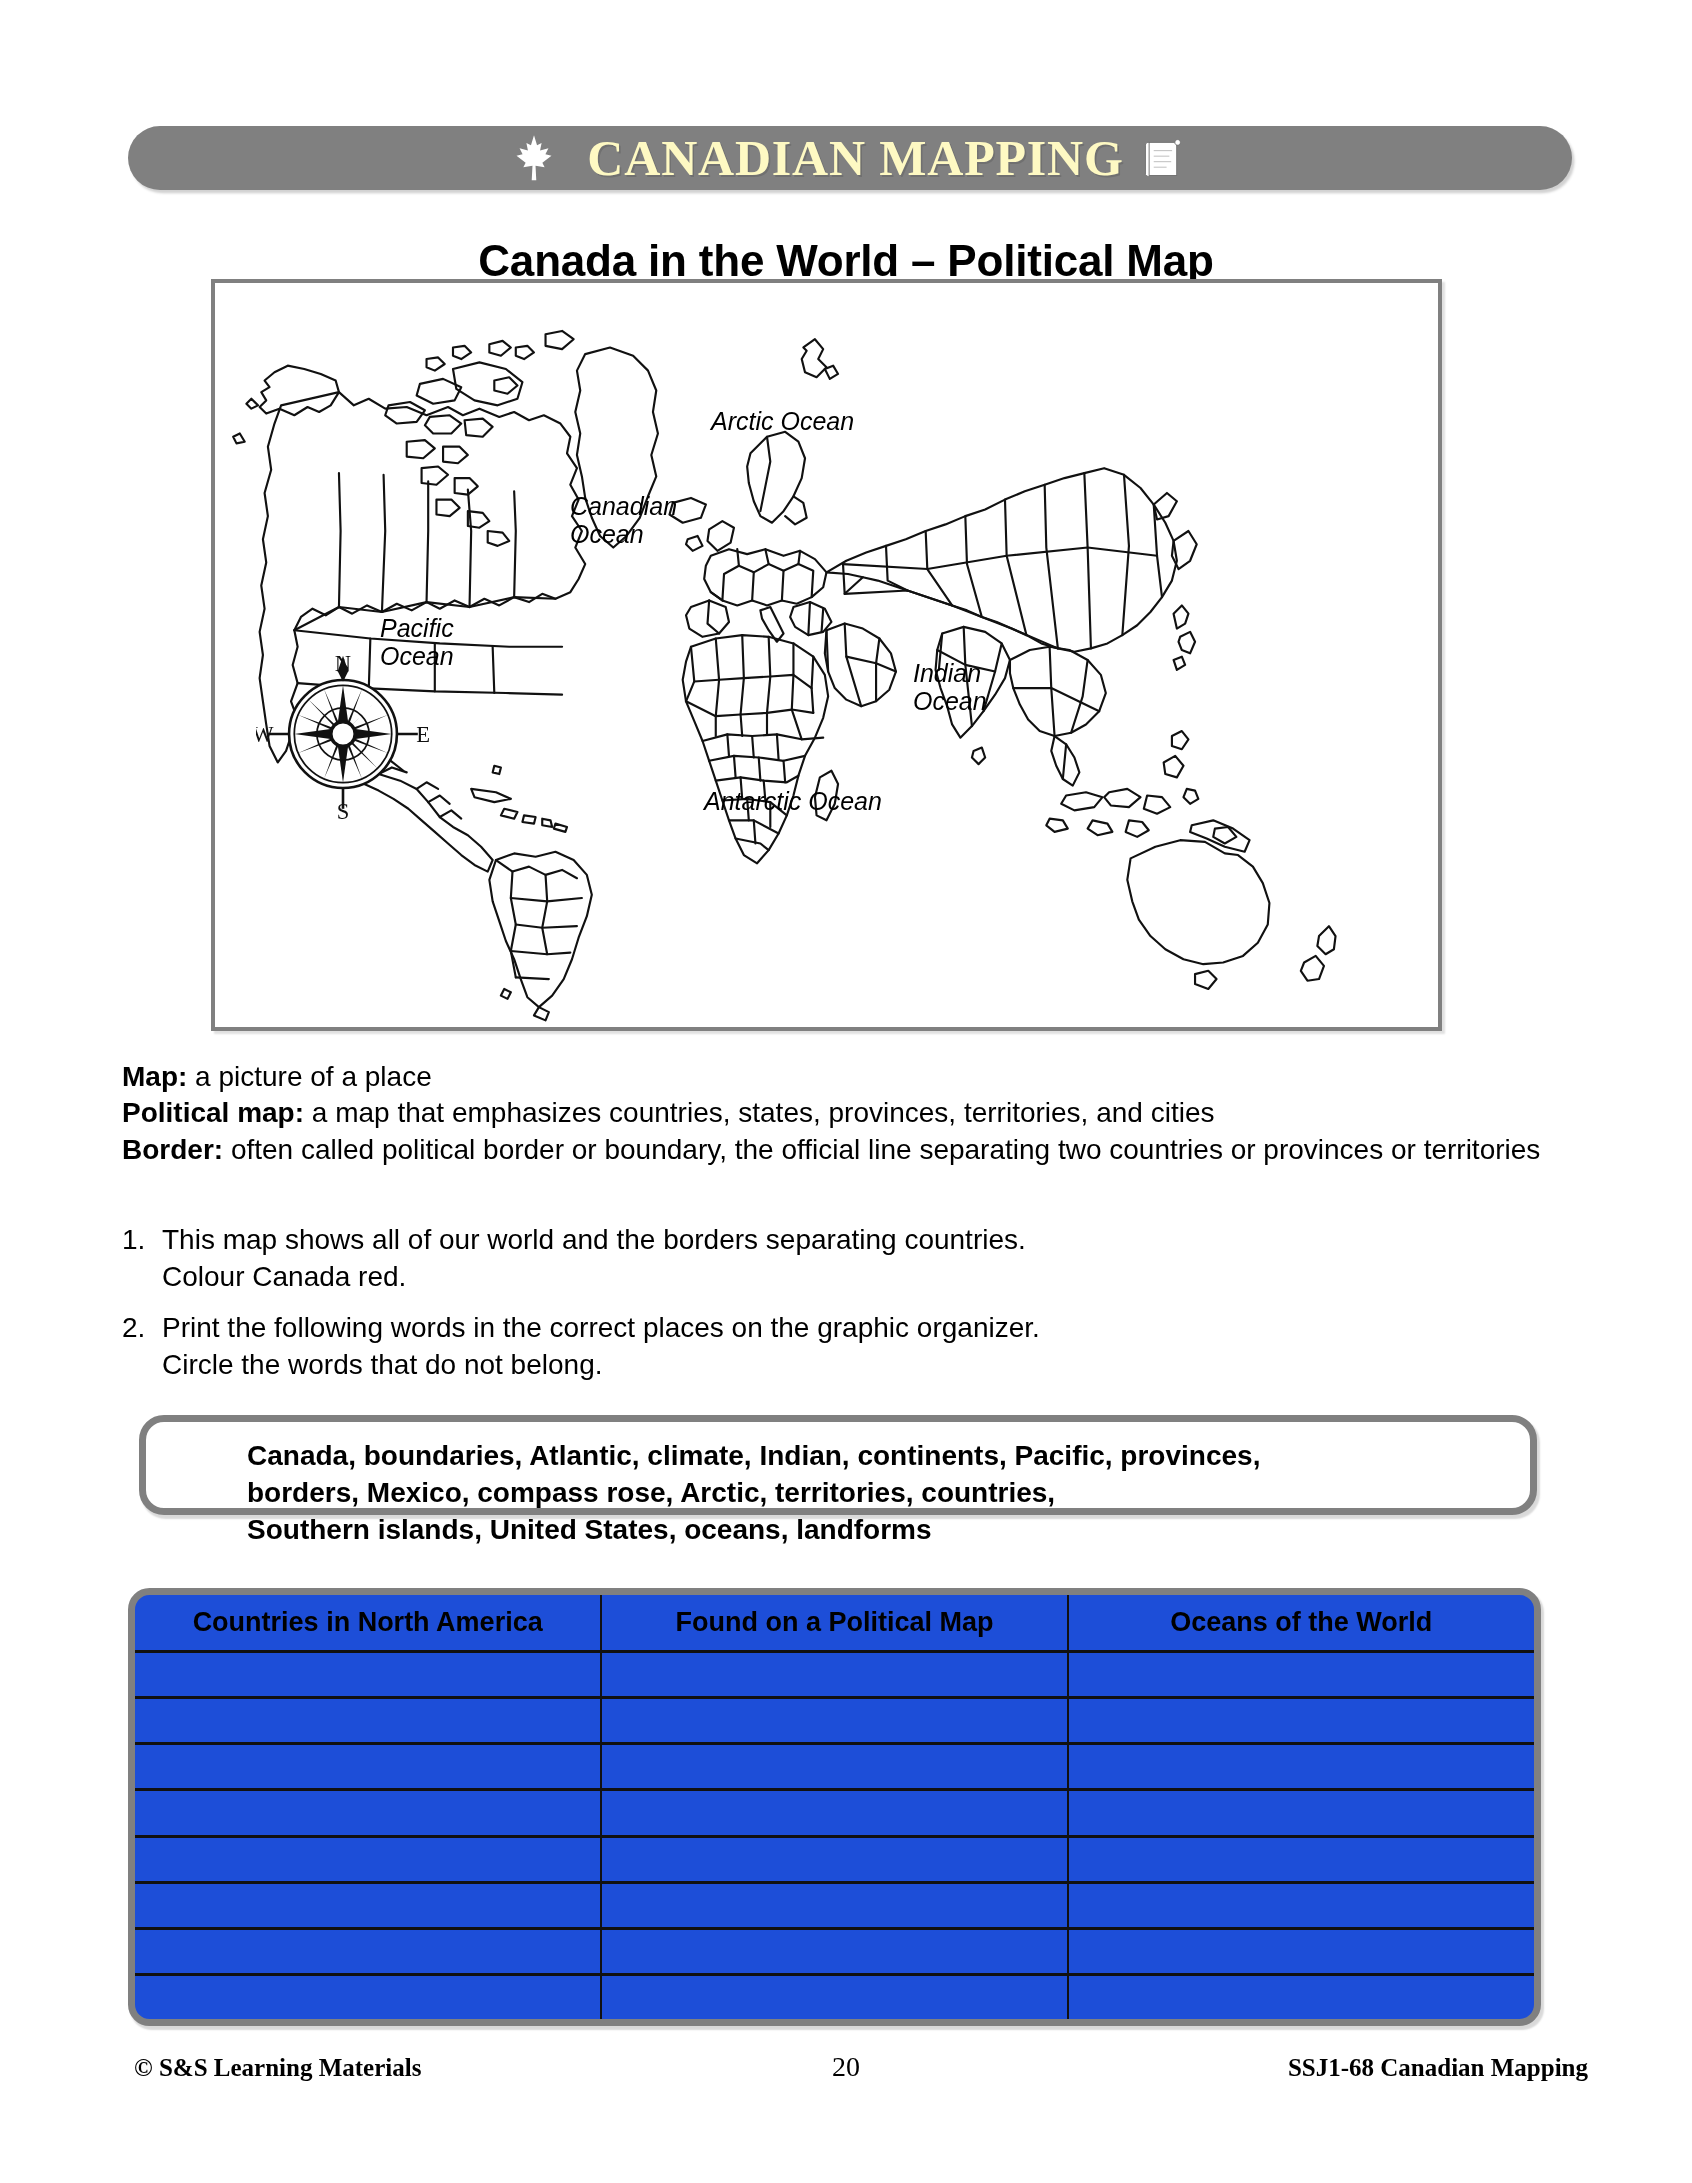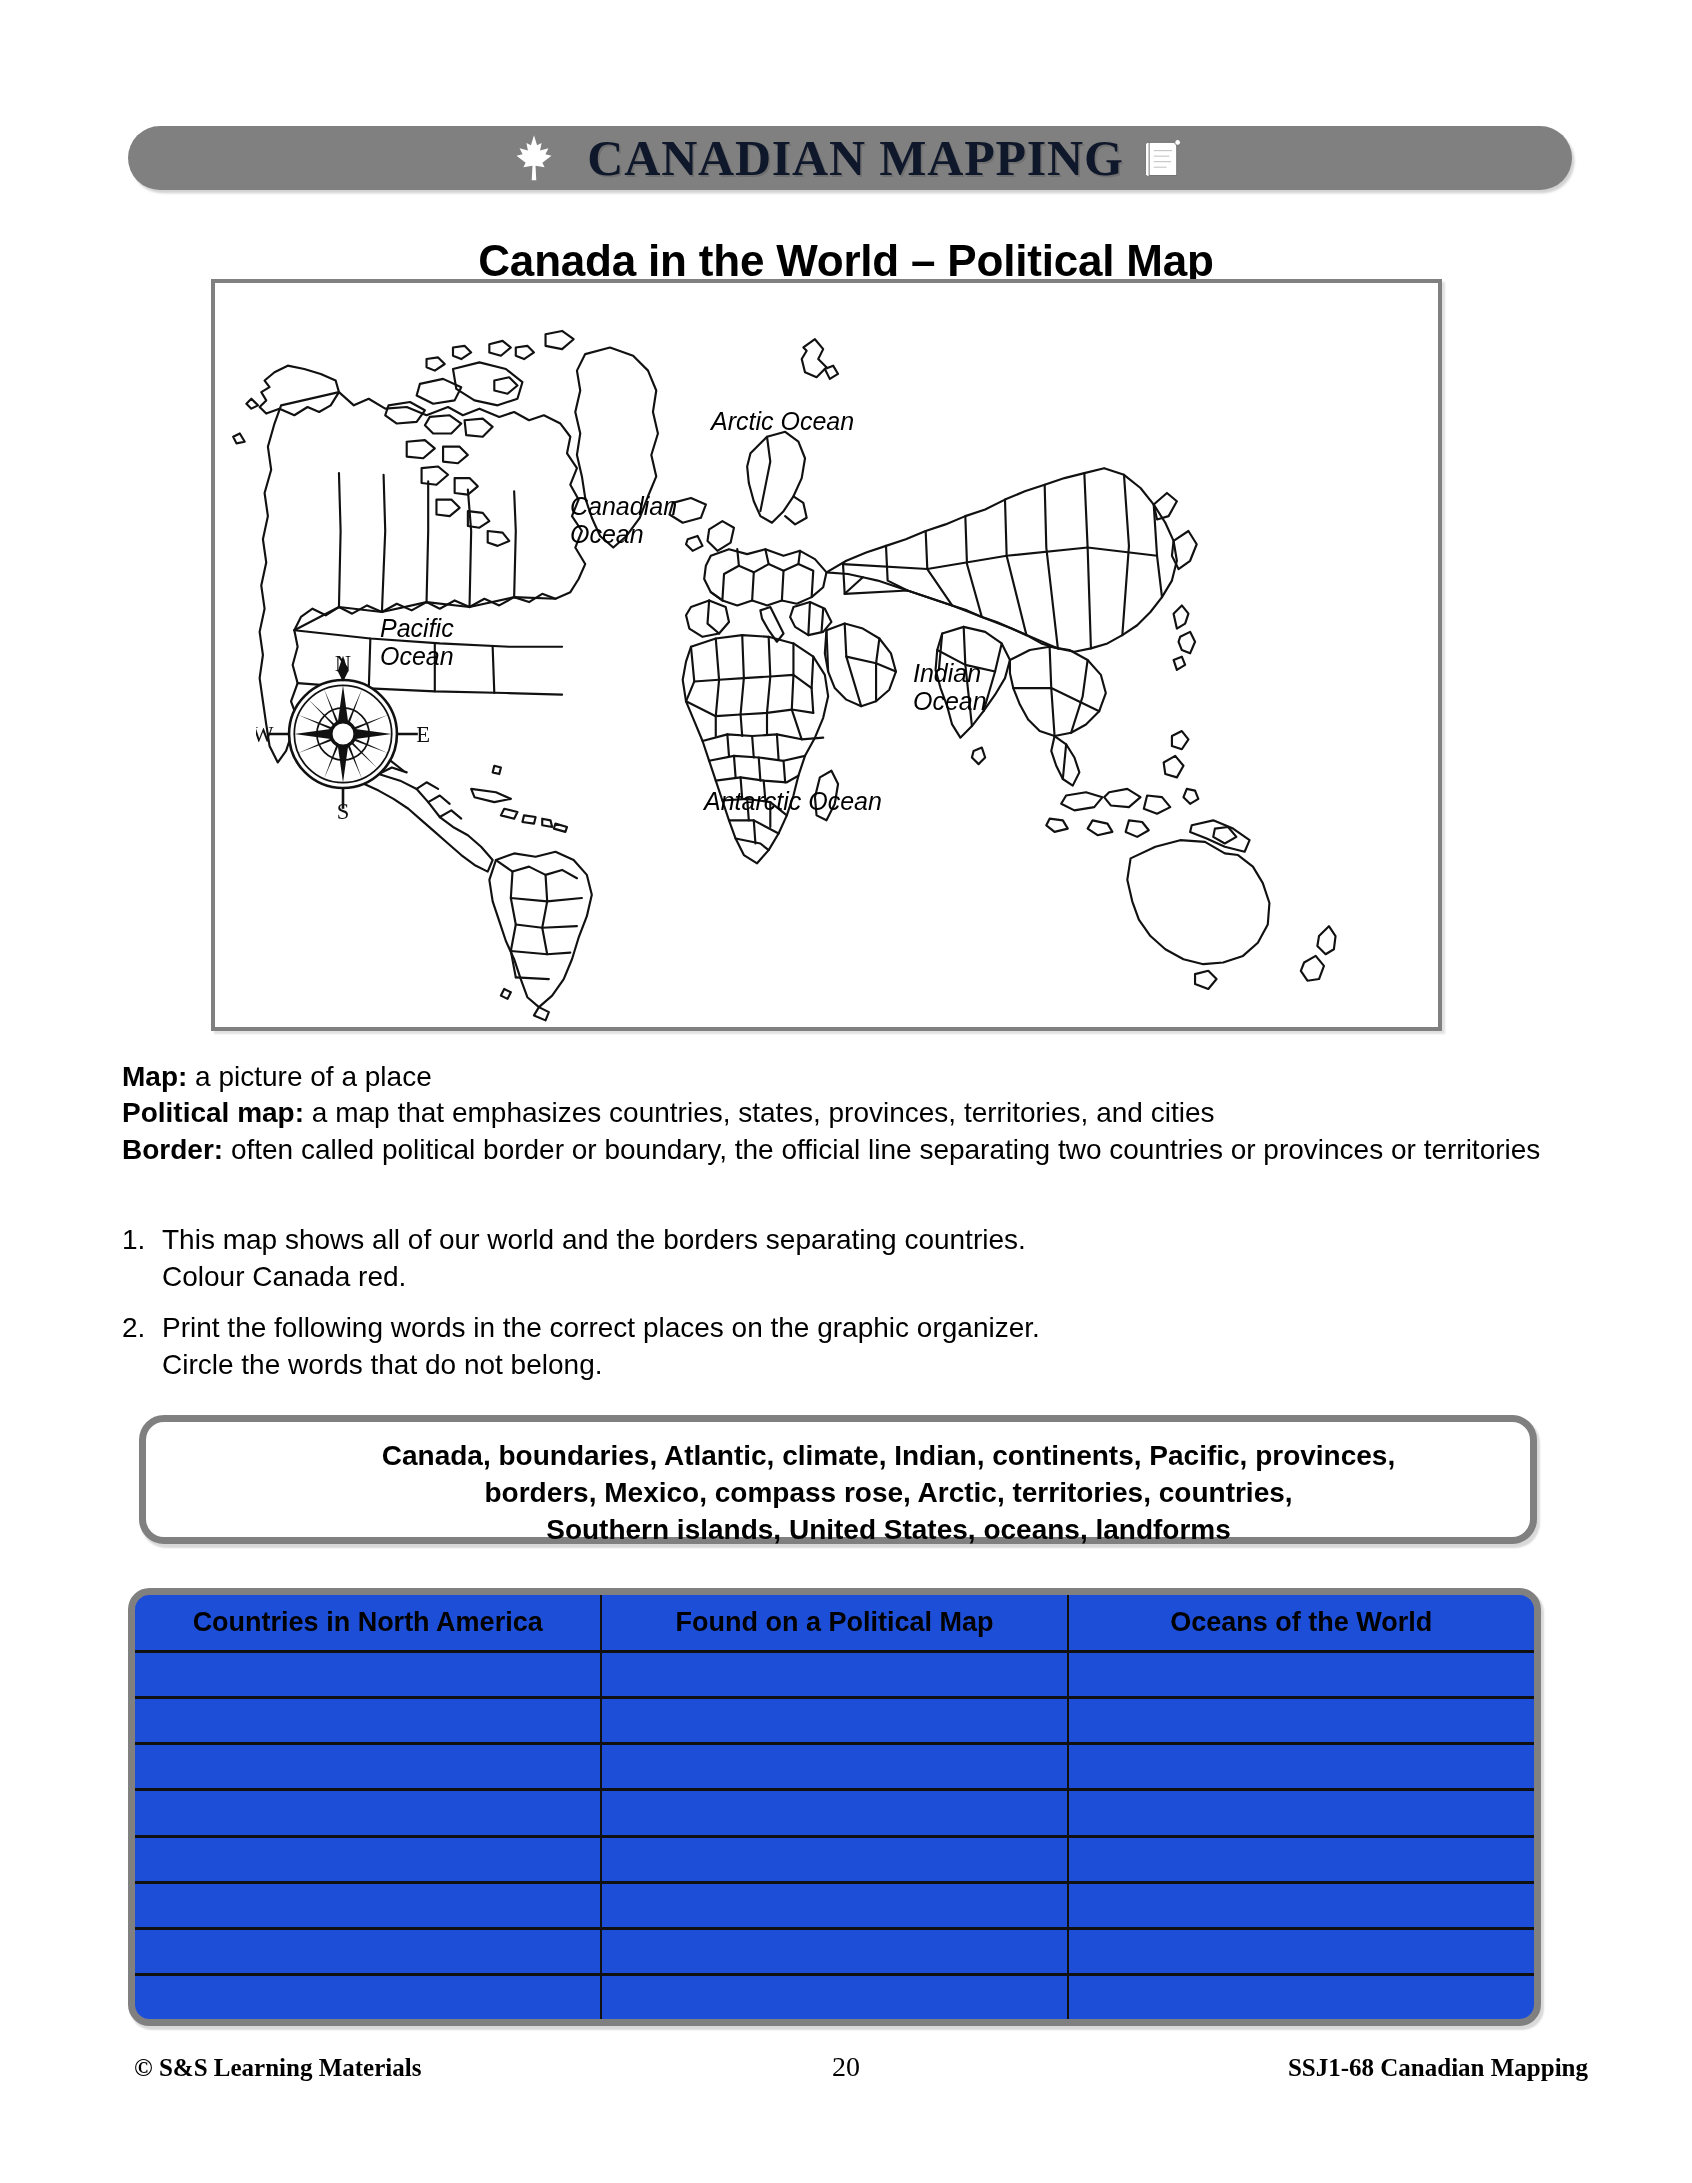--- a/index.html
+++ b/index.html
@@ -30,21 +30,21 @@
     justify-content: center;
     gap: 15px;
     box-shadow: 2.5px 3.3px 2.5px rgba(0,0,0,0.18);
   }
   #maple-leaf-icon { width: 38px; height: 51px; flex: 0 0 auto; display:block; }
   #banner-title {
     font-family: "Liberation Serif", serif;
     font-weight: bold;
     font-size: 50px;
     letter-spacing: 0.8px;
-    color: #0f172a;
+    color: #fef9c3;
     white-space: nowrap;
     line-height: 1;
     text-shadow: 1.7px 1.7px 0 rgba(0,0,0,0.12);
     margin-left: 19px;
   }
   #scroll-icon { width: 46px; height: 48px; flex: 0 0 auto; display:block; }
 
   
   #map-title {
     position: absolute;
@@ -113,28 +113,27 @@
   .instruction-num { width: 40px; flex: 0 0 40px; }
   .instruction-text { flex: 1 1 auto; }
   .instruction-sub { display: block; }
 
   
   #word-bank {
     position: absolute;
     left: 139px;
     top: 1415px;
     width: 1398px;
-    height: 129px;
+    height: 100px;
     border: 7.4px solid #808080;
     border-radius: 25px;
     box-sizing: border-box;
     background: #ffffff;
     box-shadow: 2.5px 3.3px 1.7px rgba(0,0,0,0.15);
     padding: 15px 0 0 101px;
-    text-align: center;
   }
   .word-bank-line {
     font-size: 28px;
     font-weight: bold;
     line-height: 1.33;
     white-space: nowrap;
   }
 
   
   #organizer-table-wrap {

